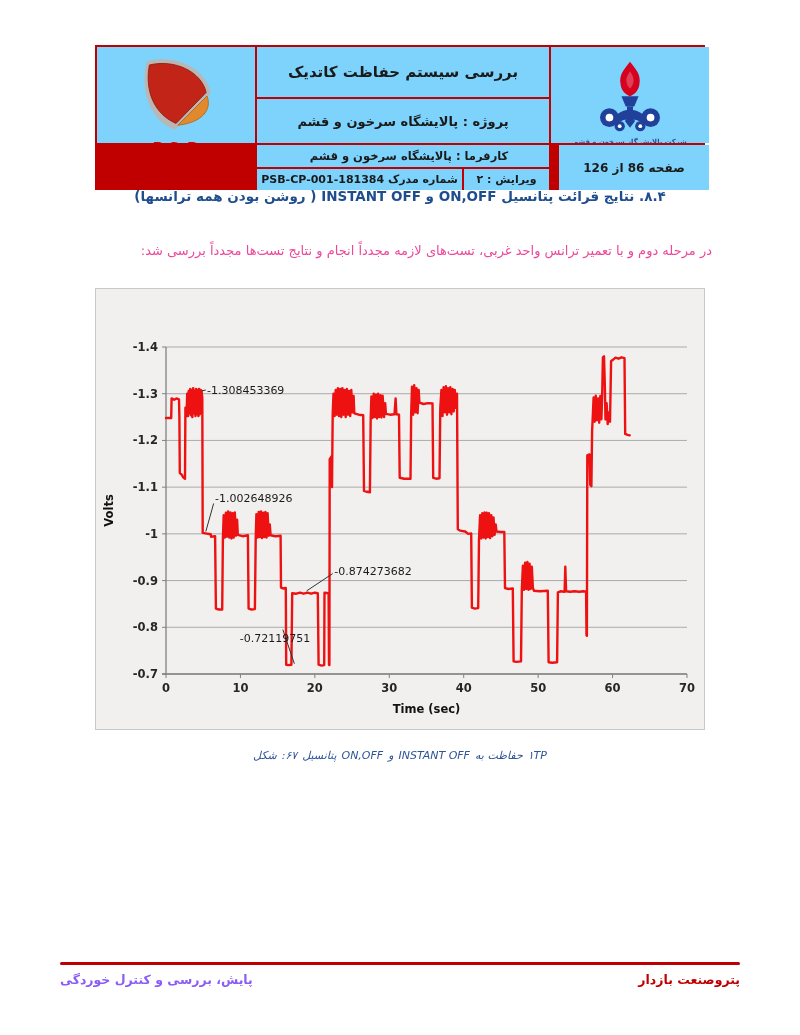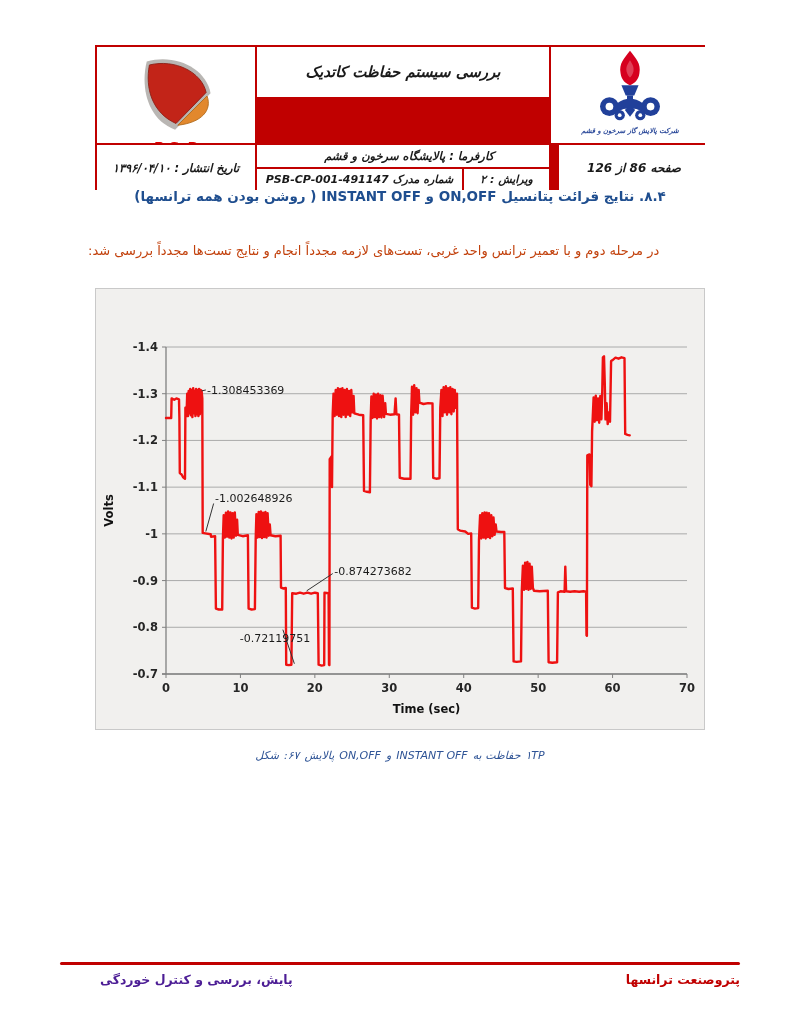--- a/index.html
+++ b/index.html
@@ -3,52 +3,52 @@
 <meta charset="utf-8">
 <style>
   html,body{margin:0;padding:0;background:#ffffff;}
   .page{position:relative;width:800px;height:1035px;background:#ffffff;overflow:hidden;
         font-family:"DejaVu Sans",sans-serif;color:#1a1a1a;}
   
   .hdr{position:absolute;left:95px;top:45px;width:610px;height:145px;
        display:grid;grid-template-columns:158px 205px 85px 158px;
        grid-template-rows:50px 44px 22px 21px;
        background:#C00000;gap:2px;padding:2px;box-sizing:border-box;}
-  .cell{background:#ffffff;display:flex;align-items:center;justify-content:center;
-        font-weight:bold;text-align:left;overflow:hidden;font-style:italic;}
+  .cell{background:#7dd3fc;display:flex;align-items:center;justify-content:center;
+        font-weight:bold;text-align:left;overflow:hidden;}
   .c-logoL{grid-column:1;grid-row:1/3;flex-direction:column;justify-content:flex-start;padding-top:10px;}
   .c-title{grid-column:2/4;grid-row:1;font-size:15px;}
   .c-proj {grid-column:2/4;grid-row:2;font-size:13px;}
-  .c-logoR{grid-column:4;grid-row:1/3;flex-direction:column;justify-content:flex-start;padding-top:3px;}
+  .c-logoR{grid-column:4;grid-row:1/3;flex-direction:column;justify-content:flex-start;padding-top:14px;}
   .c-client{grid-column:2/4;grid-row:3;font-size:11.5px;padding-left:12px;}
   .c-date {grid-column:1;grid-row:3/5;font-size:11.5px;}
   .c-page {grid-column:4;grid-row:3/5;font-size:12px;margin-left:8px;}
   .c-doc  {grid-column:2;grid-row:4;font-size:11px;}
   .c-rev  {grid-column:3;grid-row:4;font-size:11px;}
   .psb-word{color:#E00000;font-size:15px;font-weight:bold;letter-spacing:1px;margin-top:1px;}
   .nioc-cap{color:#2d4b9b;font-size:6.8px;font-weight:bold;margin-top:1px;}
   
   .sec-head{position:absolute;left:44px;top:188px;width:712px;text-align:center;
             direction:rtl;font-weight:bold;font-size:13.5px;color:#1F4E8F;}
-  .sec-body{position:absolute;left:88px;top:243px;width:624px;direction:rtl;text-align:left;
-            font-size:13px;color:#c2410c;}
+  .sec-body{position:absolute;left:88px;top:243px;width:624px;direction:rtl;text-align:right;
+            font-size:13px;color:#ec4899;}
   
   .chart-box{position:absolute;left:95px;top:288px;width:610px;height:442px;
              background:#F1F0EE;border:1px solid #C9C9C9;box-sizing:border-box;}
   .chart-title{position:absolute;left:0;top:12px;width:100%;text-align:center;
                font-weight:bold;font-size:17px;color:#111;}
   .chart-box svg{position:absolute;left:0;top:0;}
   
   .fig-cap{position:absolute;left:0;top:749px;width:800px;display:flex;justify-content:center;
            gap:5px;font-style:italic;font-size:11px;color:#2F5496;}
   .fig-cap span{direction:rtl;unicode-bidi:isolate;}
   
   .foot-rule{position:absolute;left:60px;top:962px;width:680px;height:3px;background:#C00000;border-radius:2px;}
   .foot-left{position:absolute;left:60px;top:972px;direction:rtl;font-weight:bold;
-             font-size:12.5px;color:#4c1d95;margin-left:40px;}
+             font-size:12.5px;color:#8b5cf6;}
   .foot-right{position:absolute;right:60px;top:972px;direction:rtl;font-weight:bold;
               font-size:12.5px;color:#C00000;}
 </style>
 </head>
 <body>
 
 <div class="page">
 
   <div class="hdr">
     <div class="cell c-logoL">
@@ -76,24 +76,24 @@
           <path d="M35,62 Q50,52 65,62 L65,72 Q50,64 35,72 Z" fill="#21409a"></path>
           <circle cx="38" cy="76" r="6" fill="#21409a"></circle>
           <circle cx="62" cy="76" r="6" fill="#21409a"></circle>
           <circle cx="38" cy="76" r="2.2" fill="#ffffff"></circle>
           <circle cx="62" cy="76" r="2.2" fill="#ffffff"></circle>
           <path d="M44,70 L50,64 L56,70 L50,78 Z" fill="#21409a"></path>
         </svg>
       </span>
       <span class="nioc-cap">شرکت پالایش گاز سرخون و قشم</span>
     </div>
+    <div class="cell c-proj" dir="rtl">پروژه : پالایشگاه سرخون و قشم</div>
     <div class="cell c-client" dir="rtl">کارفرما : پالایشگاه سرخون و قشم</div>
-    <div class="cell c-date" dir="rtl">تاریخ انتشار : ۱۳۹۶/۰۴/۱۰</div>
     <div class="cell c-page" dir="rtl">صفحه 86 از 126</div>
-    <div class="cell c-doc" dir="rtl">شماره مدرک  491147-PSB-CP-001</div>
+    <div class="cell c-doc" dir="rtl">شماره مدرک  181384-PSB-CP-001</div>
     <div class="cell c-rev" dir="rtl">ویرایش : ۲</div>
   </div>
 
   <div class="sec-head">۸.۴. نتایج قرائت پتانسیل ON,OFF و INSTANT OFF ( روشن بودن همه ترانسها)</div>
   <div class="sec-body">در مرحله دوم و با تعمیر ترانس واحد غربی،  تست‌های لازمه مجدداً انجام و نتایج تست‌ها مجدداً بررسی شد:</div>
 
   <div class="chart-box">
     <svg id="chart-svg" width="608" height="440" viewBox="0 0 608 440">
         <g>
           <line x1="70" x2="591" y1="58" y2="58" stroke="#A3A3A3" stroke-width="0.9"></line>
@@ -155,25 +155,25 @@
           <text x="238.20857142857145" y="285.7614285714285" text-anchor="start">-0.874273682</text>
           <line x1="186.85285714285715" y1="340.6214285714285" x2="198.38928571428573" y2="374.72285714285715" stroke="#333" stroke-width="1"></line>
           <text x="143.68428571428572" y="353.03" text-anchor="start">-0.72119751</text>
         </g>
       </svg>
   </div>
 
   <div class="fig-cap" id="fig-cap">
       <span>شکل</span>
       <span>۶۷:</span>
-      <span>پالایش</span>
+      <span>پتانسیل</span>
       <span>ON,OFF</span>
       <span>و</span>
       <span>INSTANT OFF</span>
       <span>حفاظت به</span>
       <span>۱TP</span>
     </div>
 
   <div class="foot-rule"></div>
   <div class="foot-left">پایش، بررسی و کنترل خوردگی</div>
-  <div class="foot-right">پتروصنعت ترانسها</div>
+  <div class="foot-right">پتروصنعت بازدار</div>
 
 </div>
 
 </body></html>

